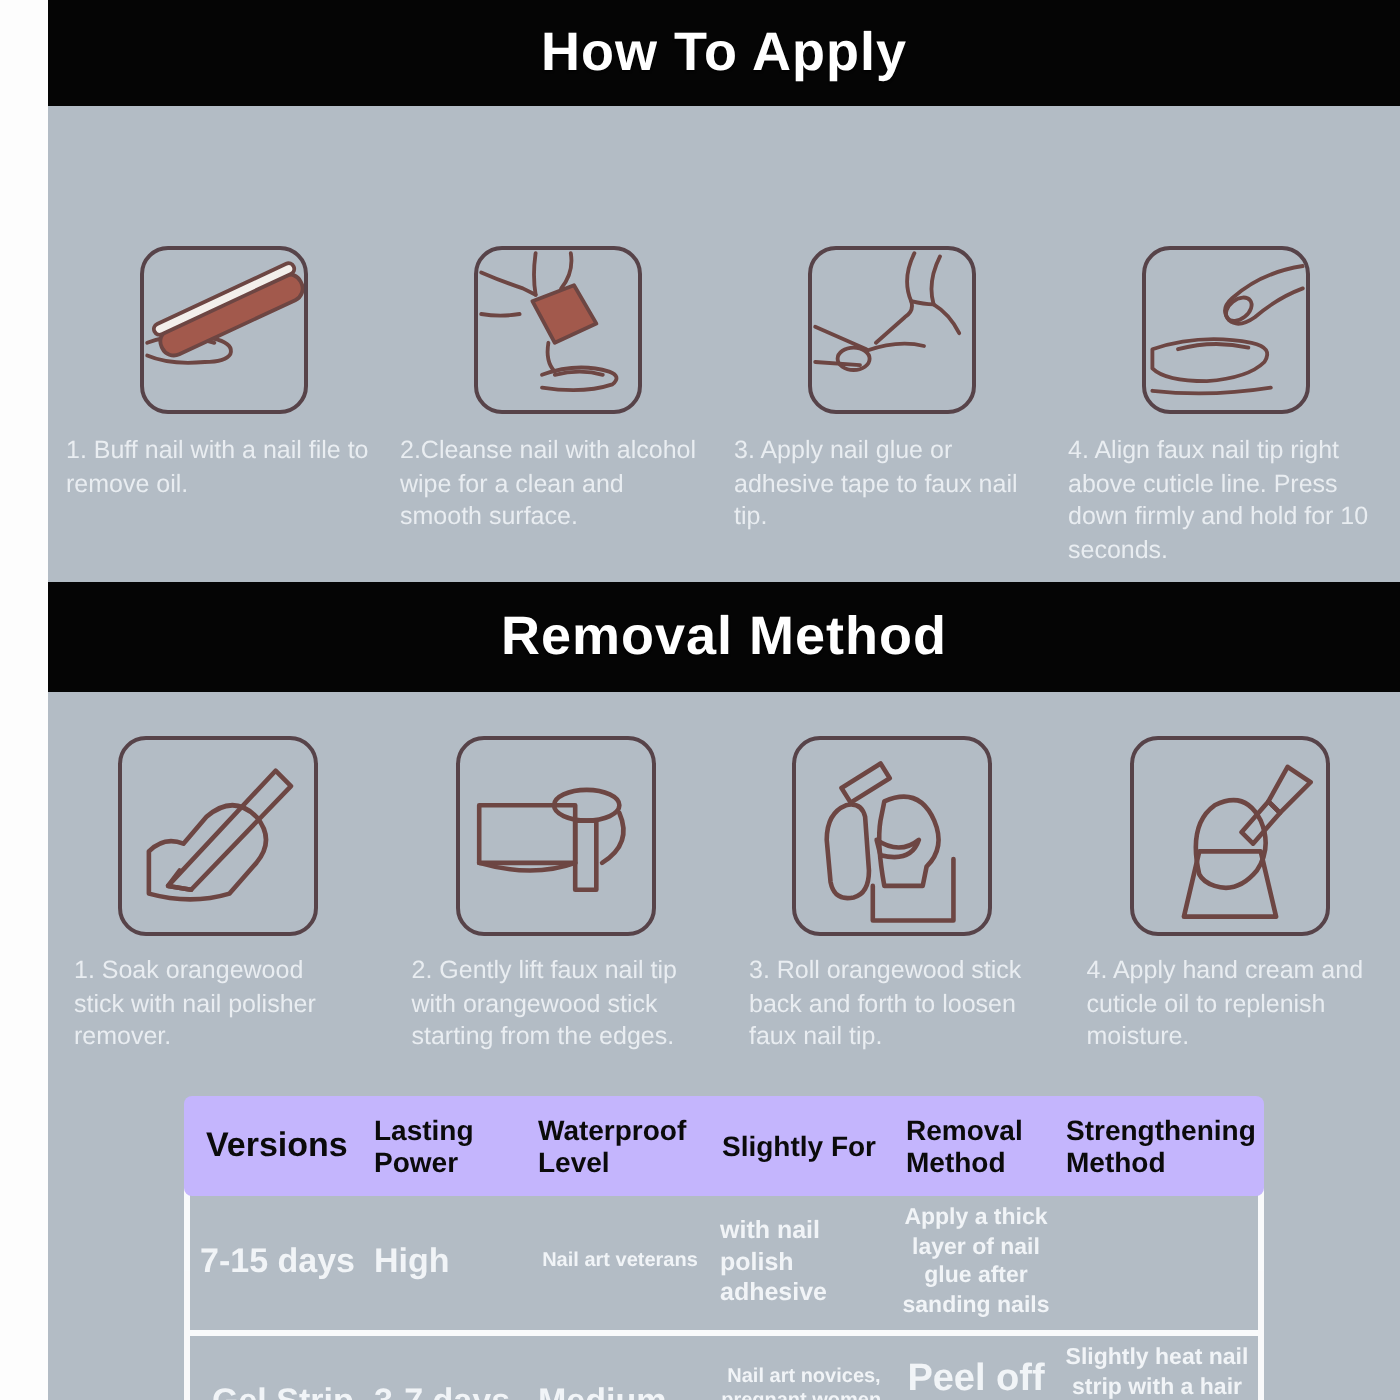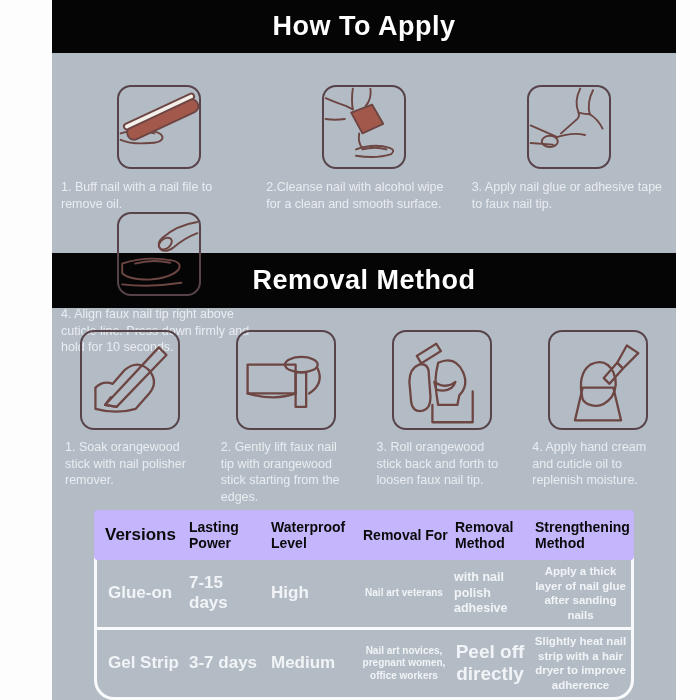--- a/index.html
+++ b/index.html
@@ -7,28 +7,28 @@
     --content-bg:#b3bcc5;
     --stroke:#6d4643;
     --accent:#a2594c;
     --light:#e9edf1;
     --border-icon:#574349;
   }
   *{margin:0;padding:0;box-sizing:border-box;}
   html,body{width:700px;height:700px;}
   body{font-family:"Liberation Sans",sans-serif;background:#fdfdfd;position:relative;overflow:hidden;}
   .canvas{position:absolute;left:0;top:0;width:700px;height:700px;background:#fdfdfd;}
-  .content{position:absolute;left:52px;top:0;width:624px;height:700px;background:var(--content-bg);}
+  .content{position:absolute;left:24px;top:0;width:676px;height:700px;background:var(--content-bg);}
 
   .bar{height:53px;background:var(--bar-bg);display:flex;align-items:center;justify-content:center;}
   .bar.bar2{height:55px;}
   .bar-title{color:#fff;font-size:27px;font-weight:bold;letter-spacing:.5px;text-shadow:0 1px 1px rgba(0,0,0,.6);}
 
   .steps{display:grid;}
-  .steps5{grid-template-columns:repeat(3,1fr);height:200px;padding:32px 4px 0 4px;}
+  .steps5{grid-template-columns:repeat(4,1fr);height:200px;padding:32px 4px 0 4px;margin-top:38px;}
   .steps4{grid-template-columns:repeat(4,1fr);height:202px;padding:22px 6px 0 6px;gap:11px;}
   .step{display:flex;flex-direction:column;align-items:center;}
   .icon-box{border:2.5px solid var(--border-icon);border-radius:14px;overflow:hidden;background:transparent;flex:none;}
   .icon-sm{width:84px;height:84px;}
   .icon-lg{width:100px;height:100px;}
   .icon-box svg{display:block;width:100%;height:100%;}
   .icon-box svg *{stroke:var(--stroke);stroke-width:2.4;fill:none;stroke-linecap:round;stroke-linejoin:round;}
   .icon-box svg .fill{fill:var(--accent);}
   .icon-box svg .hl{fill:#f3efeb;}
   .caption{width:100%;margin-top:10px;padding:0 6px 0 5px;color:var(--light);font-size:12.5px;line-height:1.32;text-align:left;}
@@ -177,27 +177,26 @@
         </div>
         <div class="caption">4. Apply hand cream and cuticle oil to replenish moisture.</div>
       </div>
     </div>
 
     <div class="table-wrap">
       <div class="tbl-header">
         <div class="hcell h1">Versions</div>
         <div class="hcell">Lasting Power</div>
         <div class="hcell">Waterproof Level</div>
-        <div class="hcell">Removal For</div>
+        <div class="hcell">Slightly For</div>
         <div class="hcell">Removal Method</div>
         <div class="hcell">Strengthening Method</div>
       </div>
       <div class="tbl-body">
         <div class="tbl-row r1">
-          <div class="cell c1">Glue-on</div>
           <div class="cell c2">7-15 days</div>
           <div class="cell c3">High</div>
           <div class="cell c4">Nail art veterans</div>
           <div class="cell c5">with nail polish adhesive</div>
           <div class="cell c6">Apply a thick layer of nail glue after sanding nails</div>
         </div>
         <div class="tbl-row r2">
           <div class="cell c1">Gel Strip</div>
           <div class="cell c2">3-7 days</div>
           <div class="cell c3">Medium</div>

